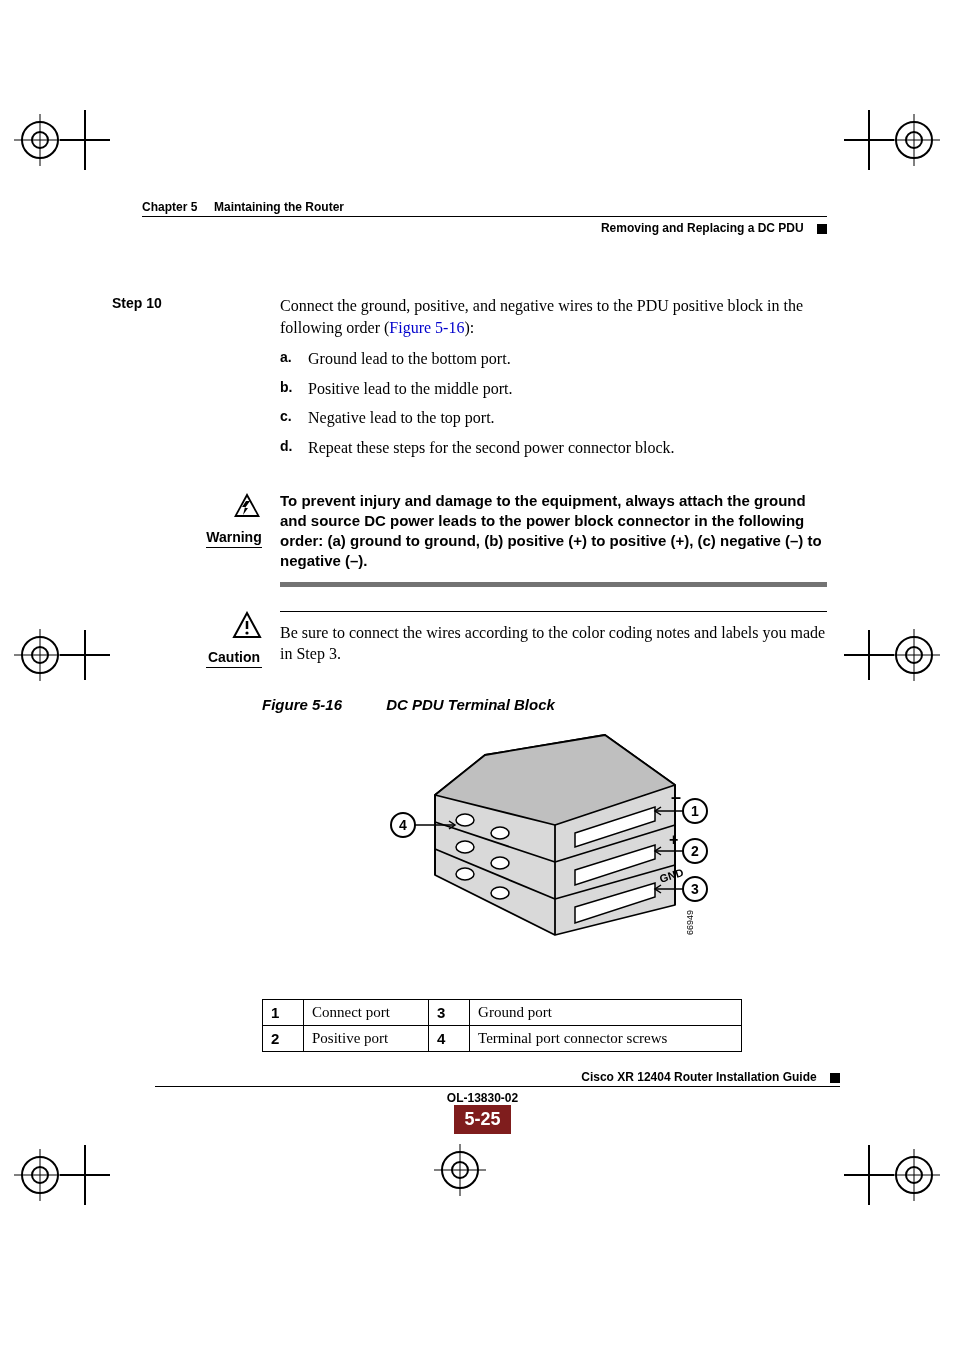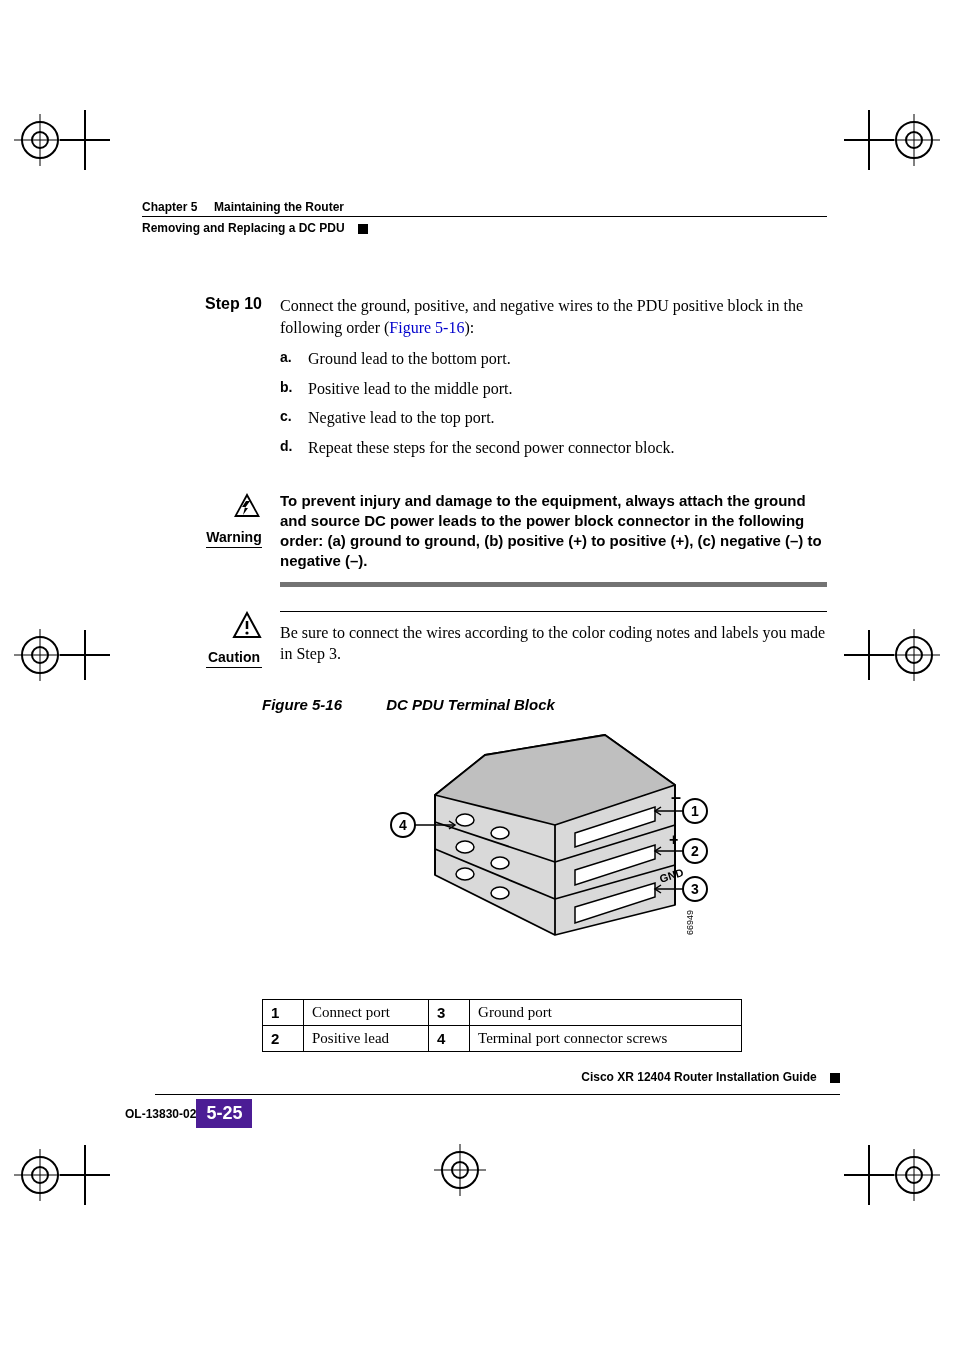--- a/index.html
+++ b/index.html
@@ -30,45 +30,45 @@
     font-family: Arial, Helvetica, sans-serif;
     font-size: 12px;
     font-weight: bold;
     margin-left: 30px;
     margin-bottom: 2px;
   }
   .section-line {
     font-family: Arial, Helvetica, sans-serif;
     font-size: 12px;
     font-weight: bold;
-    text-align: left;
+    text-align: right;
     margin-top: 4px;
     margin-right: 0;
   }
   .section-line .sq {
     display: inline-block;
     width: 10px; height: 10px;
     background: #000;
     margin-left: 10px;
     vertical-align: middle;
   }
   .content {
     margin-top: 60px;
   }
   .step-row {
     display: flex;
     margin-bottom: 10px;
   }
   .step-label {
     font-family: Arial, Helvetica, sans-serif;
     font-weight: bold;
-    font-size: 16px;
+    font-size: 14px;
     width: 150px;
     flex-shrink: 0;
-    text-align: right;
+    text-align: left;
     padding-right: 18px;
   }
   .step-body {
     font-size: 16px;
     line-height: 1.35;
     flex: 1;
   }
   .step-body .link { color: #0000cc; }
   .ol-letter {
     margin-top: 10px;
@@ -156,43 +156,45 @@
     left: 125px;
     width: 715px;
     top: 1070px;
   }
   .footer .guide-title {
     font-family: Arial, Helvetica, sans-serif;
     font-weight: bold;
     font-size: 12px;
     text-align: right;
     border-bottom: 1px solid #000;
-    padding-bottom: 10px;
+    padding-bottom: 2px;
     margin-left: 30px;
   }
   .footer .guide-title .sq {
     display:inline-block;
     width:10px;height:10px;background:#000;margin-left:10px;vertical-align:middle;
   }
   .footer .bottom-row {
     display: flex;
+    justify-content: space-between;
     align-items: center;
     margin-top: 4px;
+    flex-direction: column;
   }
   .footer .doc-id {
     font-family: Arial, Helvetica, sans-serif;
     font-weight: bold;
     font-size: 12px;
   }
   .footer .pagenum {
     font-family: Arial, Helvetica, sans-serif;
     font-weight: bold;
     font-size: 18px;
     color: #fff;
-    background: #4c1d95;
+    background: #7f1d1d;
     padding: 4px 10px;
   }
 </style>
 </head>
 <body>
 
 <div class="print-mark" style="left:10px;top:110px;">
 <svg width="100" height="100">
       <circle cx="30" cy="30" r="18" fill="none" stroke="#000" stroke-width="2"></circle>
       <circle cx="30" cy="30" r="8" fill="none" stroke="#000" stroke-width="2"></circle>
@@ -397,21 +399,21 @@
       <table class="legend-table">
         <tbody>
             <tr>
           <td class="num">1</td>
           <td>Connect port</td>
           <td class="num">3</td>
           <td>Ground port</td>
         </tr>
         <tr>
           <td class="num">2</td>
-          <td>Positive lead</td>
+          <td>Positive port</td>
           <td class="num">4</td>
           <td>Terminal port connector screws</td>
         </tr>
       </tbody>
         </table>
     </div>
 
   </div>
 </div>
 

